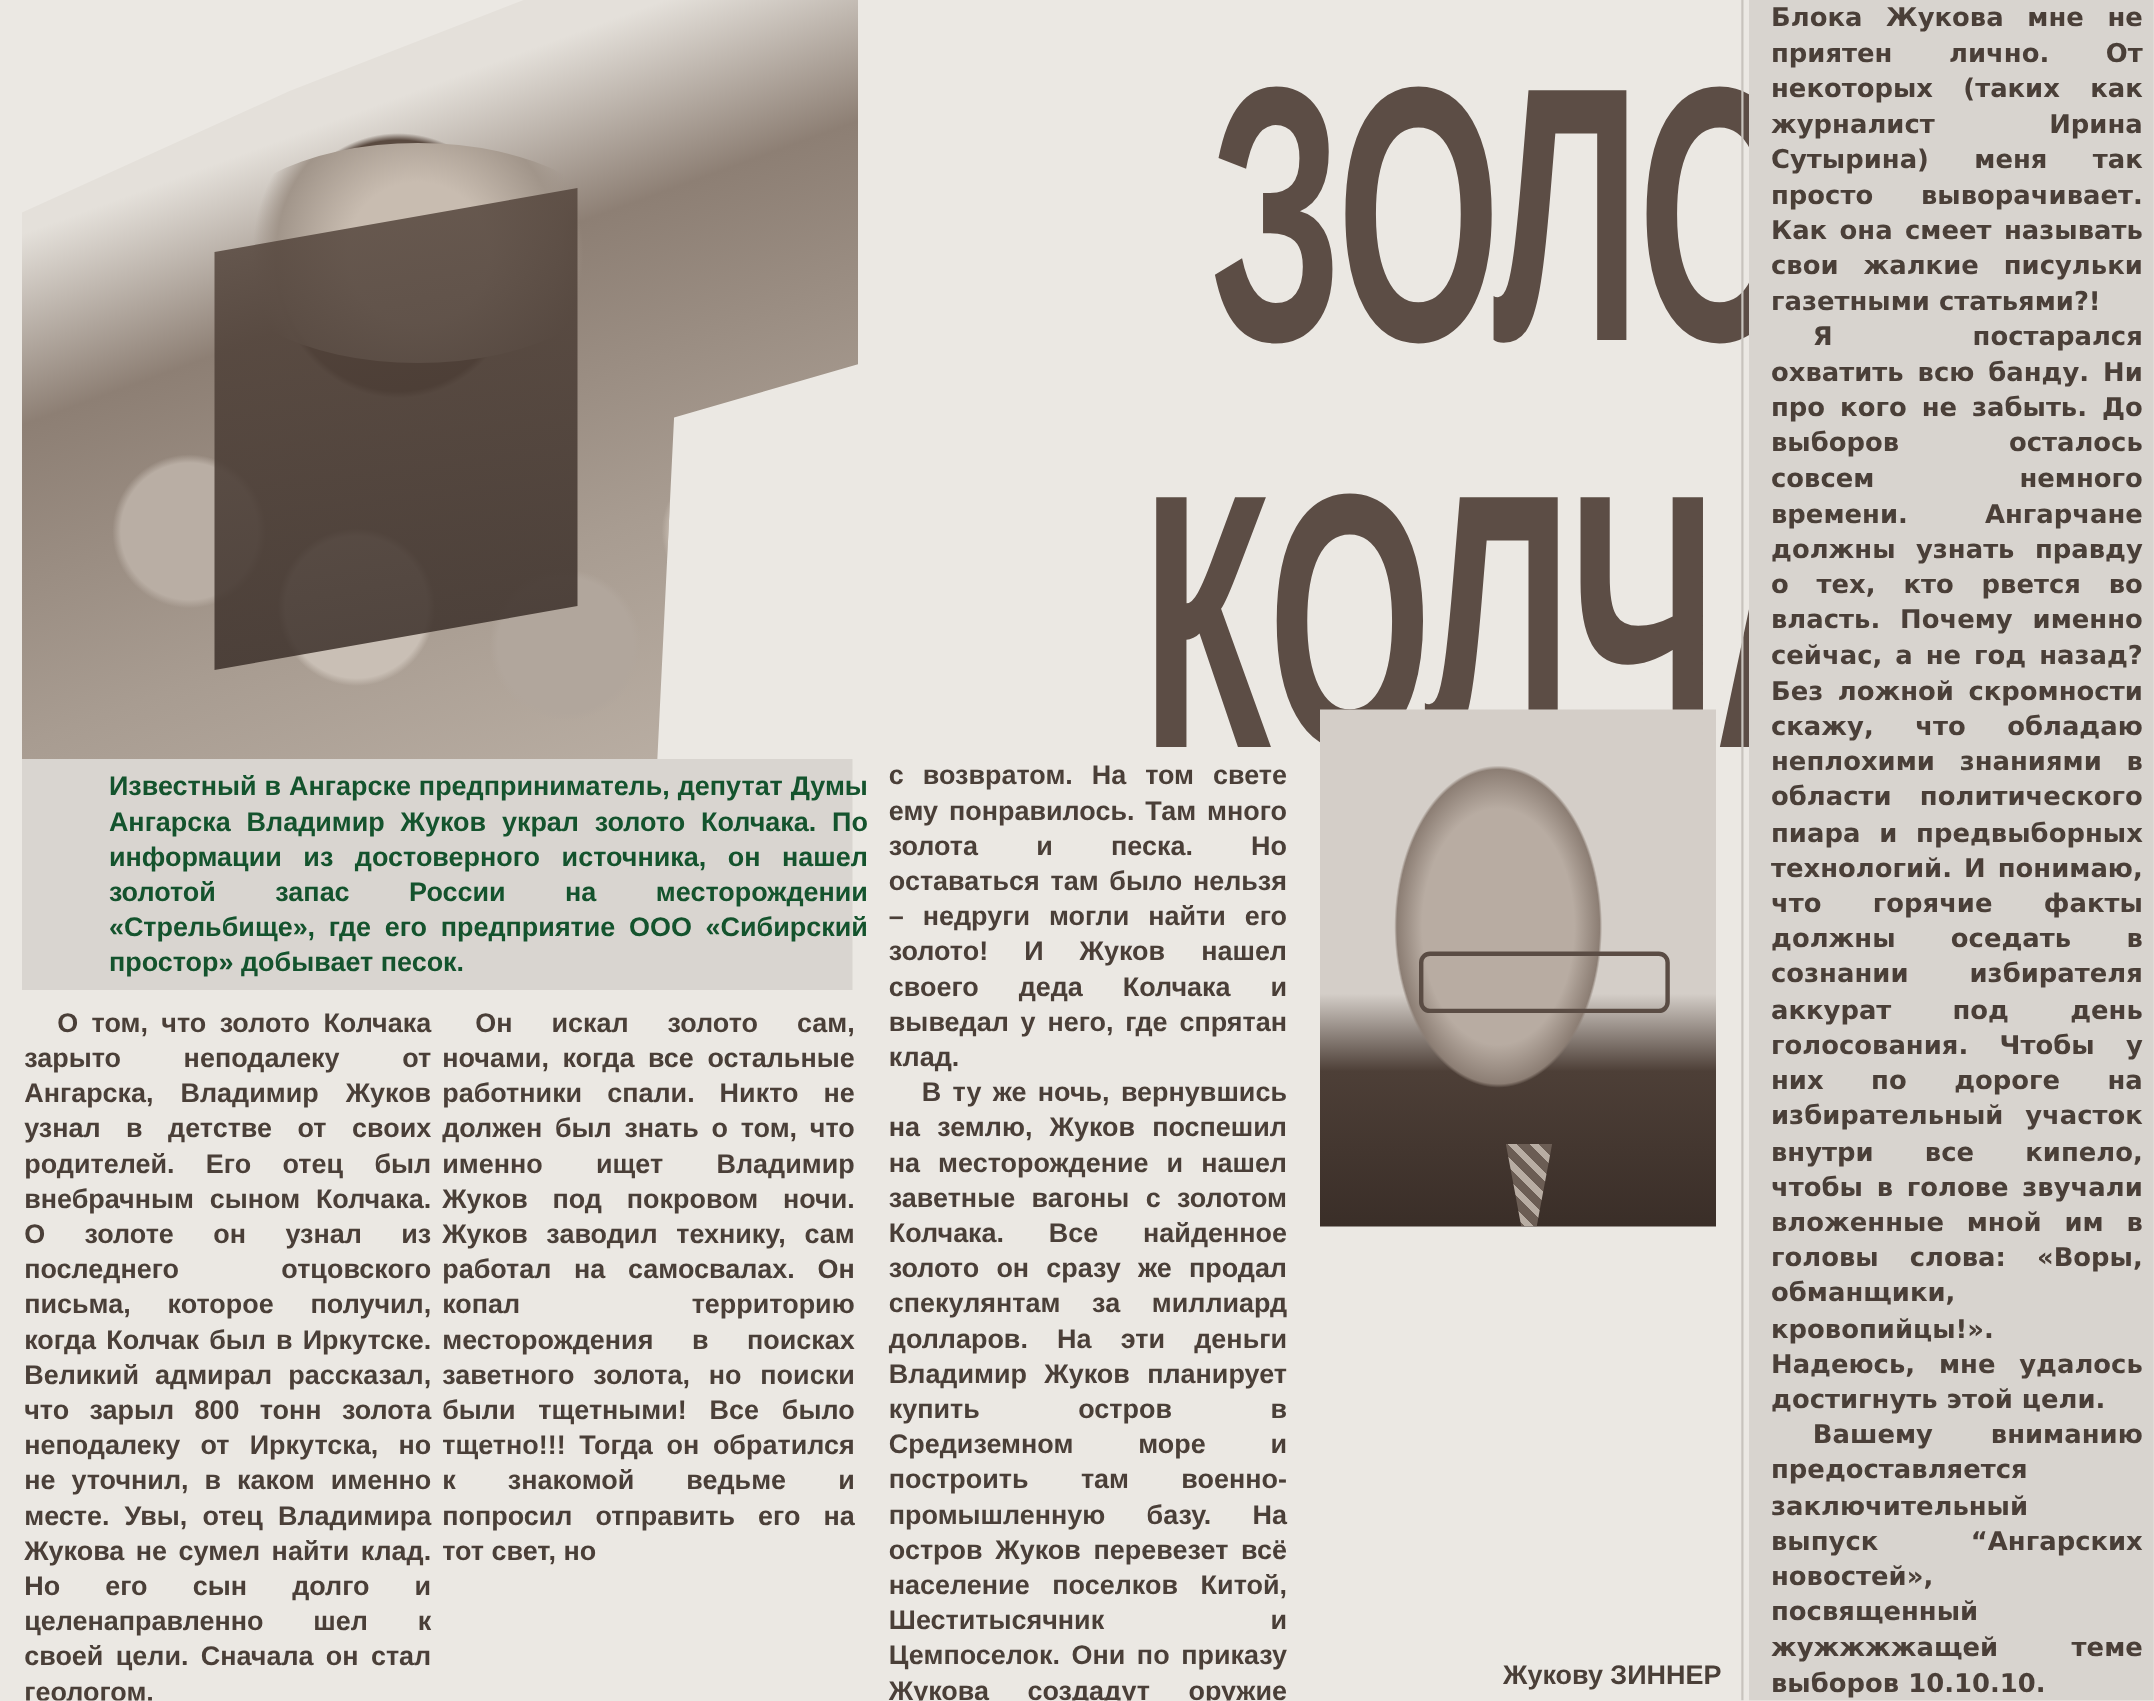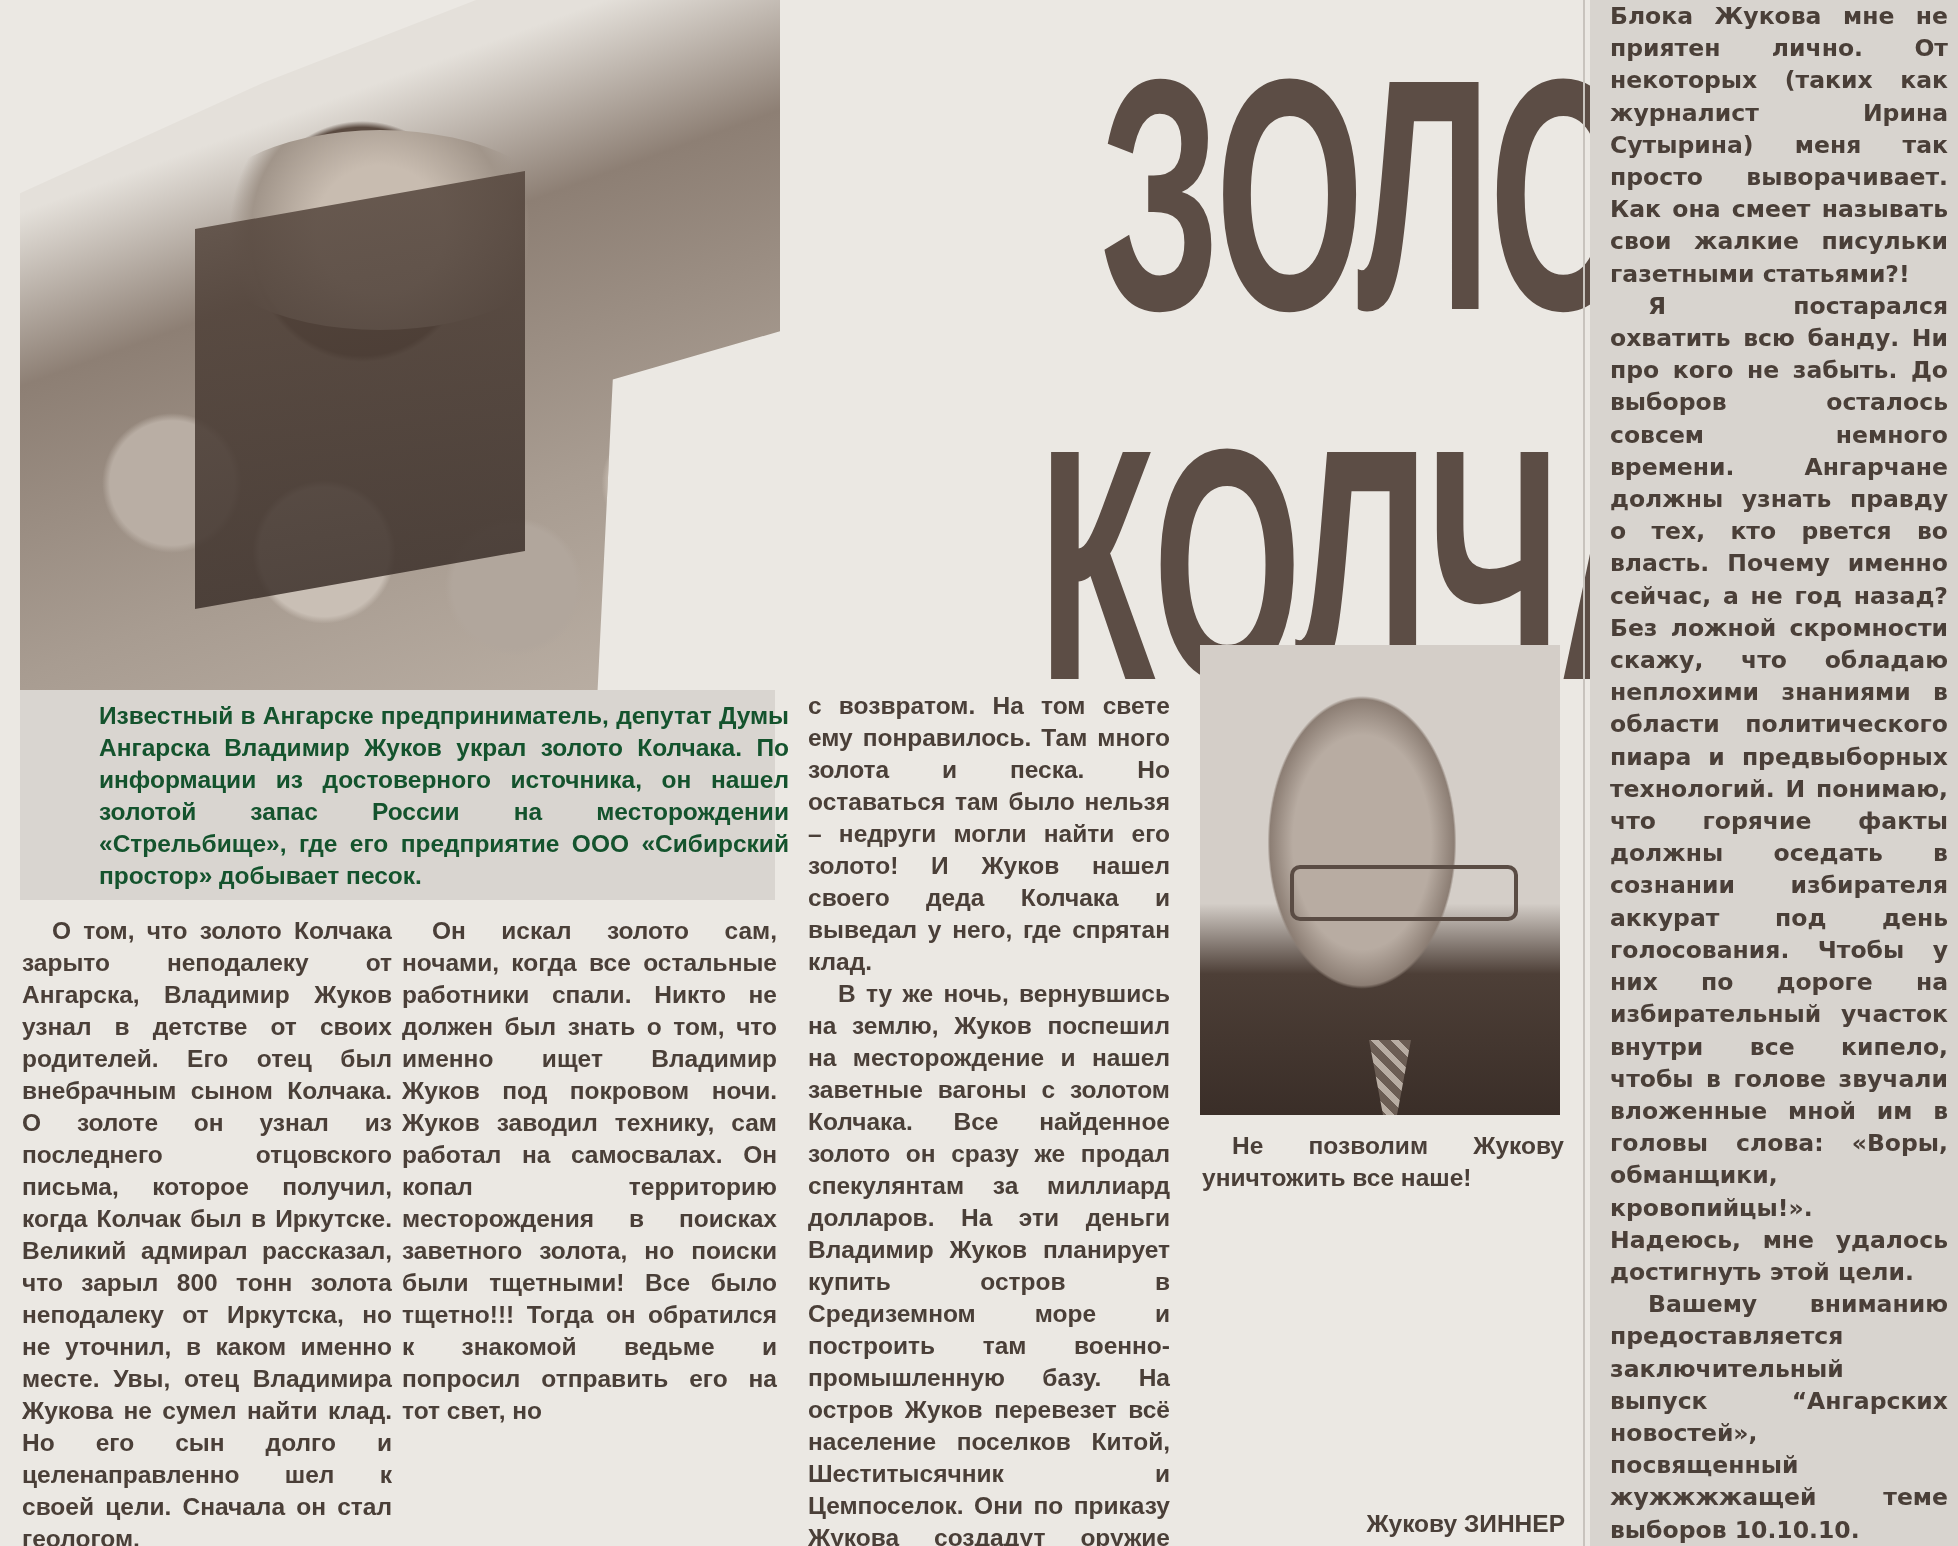--- a/index.html
+++ b/index.html
@@ -64,21 +64,20 @@
 <div class="abs col col3">
   <p class="noind">с возвратом. На том свете ему понравилось. Там много золота и песка. Но оставаться там было нельзя – недруги могли найти его золото! И Жуков нашел своего деда Колчака и выведал у него, где спрятан клад.</p>
   <p>В ту же ночь, вернувшись на землю, Жуков поспешил на месторождение и нашел заветные вагоны с золотом Колчака. Все найденное золото он сразу же продал спекулянтам за миллиард долларов. На эти деньги Владимир Жуков планирует купить остров в Средиземном море и построить там военно-промышленную базу. На остров Жуков перевезет всё население поселков Китой, Шеститысячник и Цемпоселок. Они по приказу Жукова создадут оружие массового пораже-</p>
 </div>
 
 <div class="abs portrait"></div>
 <div class="abs glasses"></div>
 <div class="abs tie"></div>
 
 <div class="abs col col4">
-  <p>Не позволим Жукову уничтожить все наше!</p>
 </div>
 <div class="abs signature">Жукову ЗИННЕР</div>
 
 <div class="abs rule"></div>
 <div class="abs sidebar-bg"></div>
 <div class="abs sidebar">
   <p class="noind">Блока Жукова мне не приятен лично. От некоторых (таких как журналист Ирина Сутырина) меня так просто выворачивает. Как она смеет называть свои жалкие писульки газетными статьями?!</p>
   <p>Я постарался охватить всю банду. Ни про кого не забыть. До выборов осталось совсем немного времени. Ангарчане должны узнать правду о тех, кто рвется во власть. Почему именно сейчас, а не год назад? Без ложной скромности скажу, что обладаю неплохими знаниями в области политического пиара и предвыборных технологий. И понимаю, что горячие факты должны оседать в сознании избирателя аккурат под день голосования. Чтобы у них по дороге на избирательный участок внутри все кипело, чтобы в голове звучали вложенные мной им в головы слова: «Воры, обманщики, кровопийцы!». Надеюсь, мне удалось достигнуть этой цели.</p>
   <p>Вашему вниманию предоставляется заключительный выпуск “Ангарских новостей», посвященный жужжжжащей теме выборов 10.10.10.</p>
   <p>Приятного чтения!</p>

